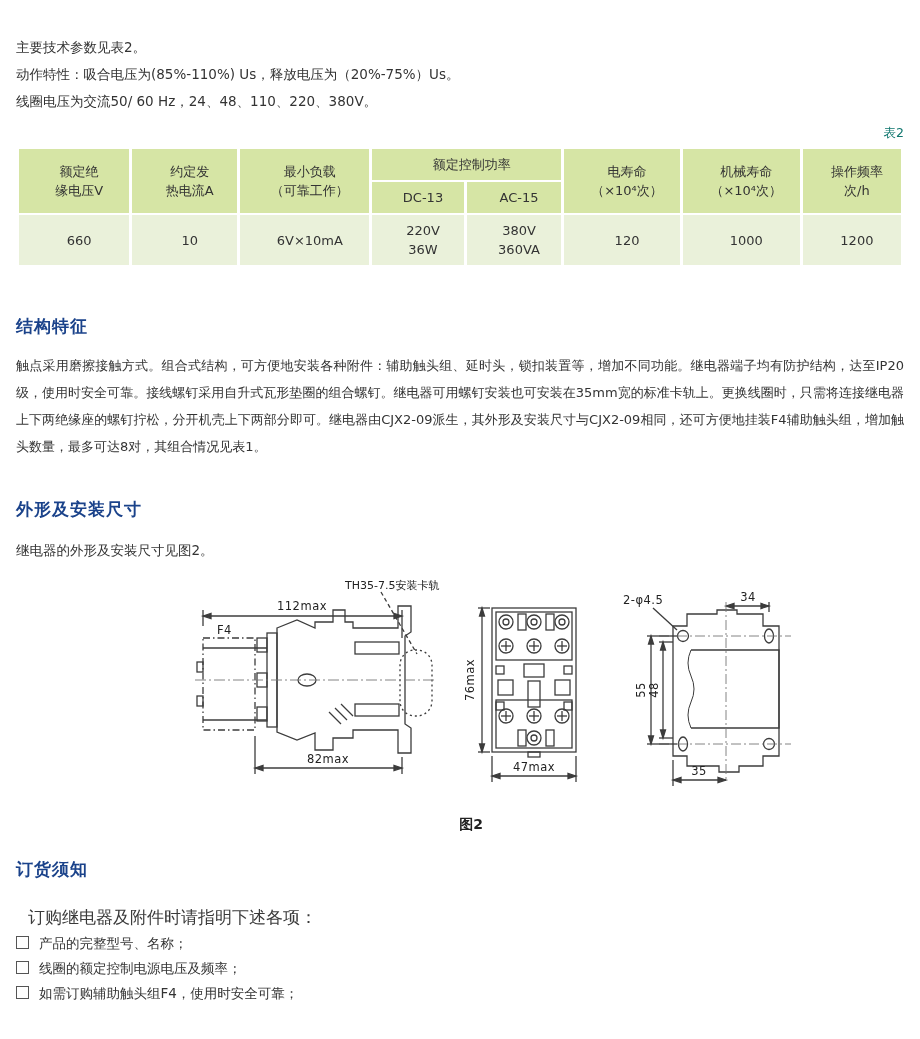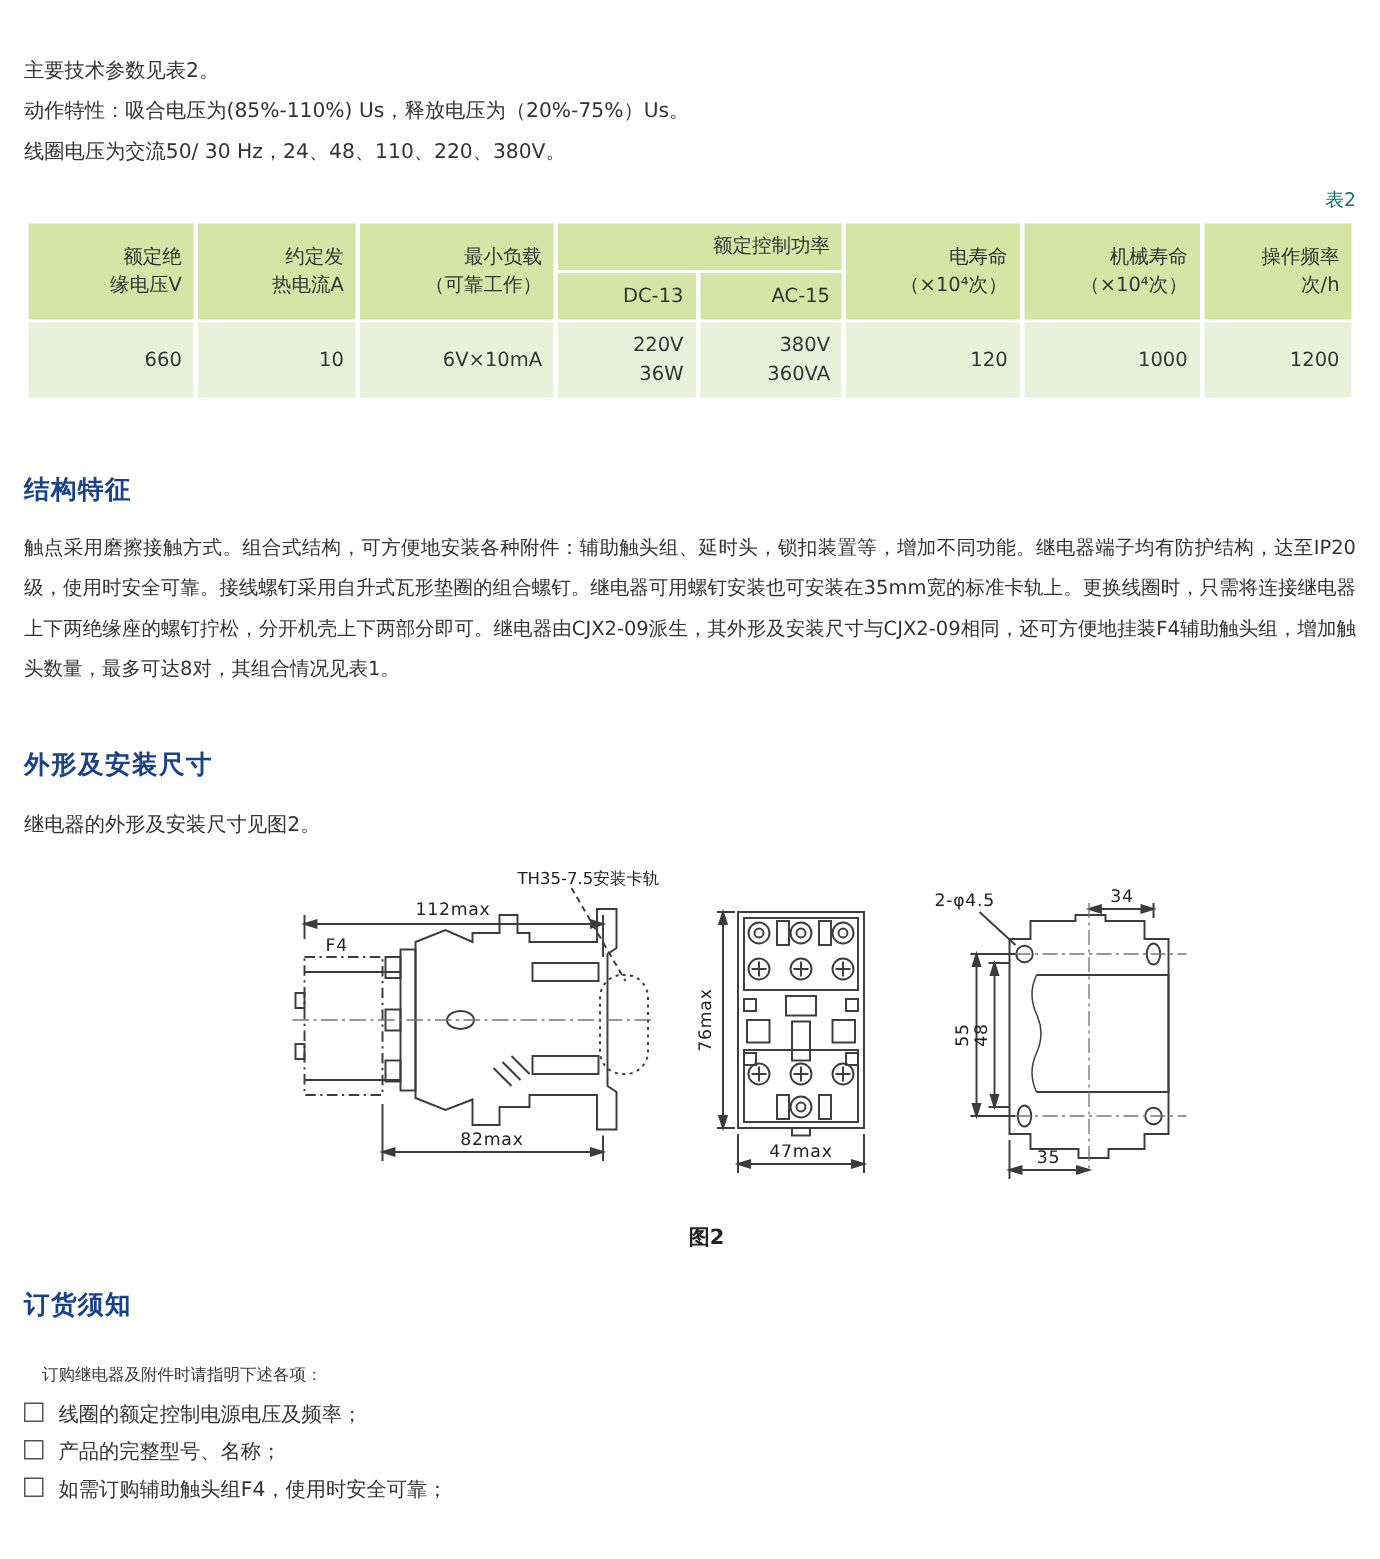--- a/index.html
+++ b/index.html
@@ -15,21 +15,21 @@
   }
   .t1 { margin-top:27px; }
   .body-line { font-size:13.5px; line-height:27px; color:#333; }
   .tech-lines { margin-top:34px; }
   .table-label { text-align:right; font-size:12.5px; color:#0f766e; margin-top:10px; margin-bottom:5px; }
   table.spec {
     width:100%; border-collapse:separate; border-spacing:3px 2px;
     table-layout:fixed;
   }
   table.spec th, table.spec td {
-    font-weight:normal; text-align:right; vertical-align:middle;
+    font-weight:normal; text-align:center; vertical-align:middle;
     padding:6px 8px 6px 18px; font-size:13px; color:#333;
     white-space:pre-line; line-height:19px;
   }
   table.spec th { background:#d6e5a5; }
   table.spec td { background:#eaf1da; height:50px; }
   .t2 { margin-top:48px; }
   .struct-par {
     margin-top:14px; font-size:13px; line-height:27px; color:#333;
     text-align:justify;
   }
@@ -38,37 +38,37 @@
   .figure-wrap { position:relative; height:258px; margin-top:8px; }
   .figure-wrap svg { position:absolute; overflow:visible; }
   svg text { font-family:"DejaVu Sans","Liberation Sans",sans-serif; font-size:11px; fill:#222; }
   svg .dimtxt { font-size:11.5px; letter-spacing:0.5px; }
   svg .lbl { font-size:11px; }
   .fig-caption {
     position:absolute; left:415px; top:244px; width:80px; text-align:center;
     font-size:14px; color:#222; font-weight:bold;
   }
   .t4 { margin-top:28px; }
-  .order-intro { margin-top:24px; padding-left:12px; font-size:11px; line-height:24px; }
+  .order-intro { margin-top:24px; padding-left:12px; font-size:17px; line-height:24px; }
   .order-list { list-style:none; margin-top:2px; }
   .order-item { font-size:13.5px; line-height:25px; white-space:pre-wrap; color:#333; }
   .chk {
     display:inline-block; width:13px; height:13px; border:1.5px solid #555;
     margin-right:10px; vertical-align:-1px; background:#fff;
   }
 </style>
 </head>
 <body>
 
 <div class="page">
 
   <div class="tech-lines">
     <p class="body-line">主要技术参数见表2。</p>
     <p class="body-line">动作特性：吸合电压为(85%-110%) Us，释放电压为（20%-75%）Us。</p>
-    <p class="body-line">线圈电压为交流50/ 30 Hz，24、48、110、220、380V。</p>
+    <p class="body-line">线圈电压为交流50/ 60 Hz，24、48、110、220、380V。</p>
   </div>
 
   <div class="table-label">表2</div>
 
   <table class="spec">
     <colgroup>
       <col style="width:12.8%">
         <col style="width:12.2%">
         <col style="width:15.0%">
       <col style="width:10.6%">
@@ -286,20 +286,20 @@
       <text class="dimtxt" x="37" y="100" text-anchor="middle" transform="rotate(-90 37 100)">48</text>
       <text class="dimtxt" x="78" y="185" text-anchor="middle">35</text>
     </svg>
 
     <div class="fig-caption">图2</div>
   </div>
 
   <h2 class="sec-title t4">订货须知</h2>
   <p class="order-intro">订购继电器及附件时请指明下述各项：</p>
   <ul class="order-list">
+    <li class="order-item"><span class="chk"></span><span>产品的完整型号、名称；</span></li>
     <li class="order-item"><span class="chk"></span><span>线圈的额定控制电源电压及频率；</span></li>
-    <li class="order-item"><span class="chk"></span><span>产品的完整型号、名称；</span></li>
     <li class="order-item"><span class="chk"></span><span>如需订购辅助触头组F4，使用时安全可靠；</span></li>
     <li class="order-item"></li>
 
   </ul>
 
 </div>
 
 </body></html>

